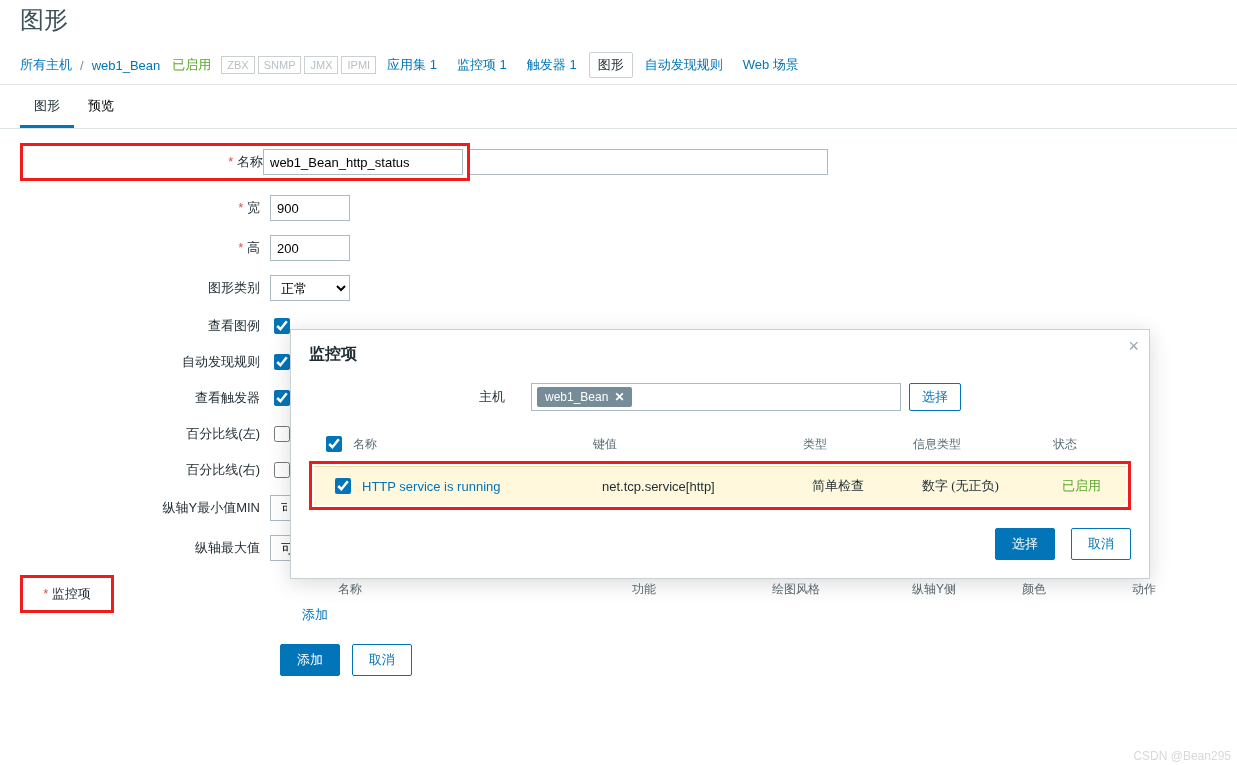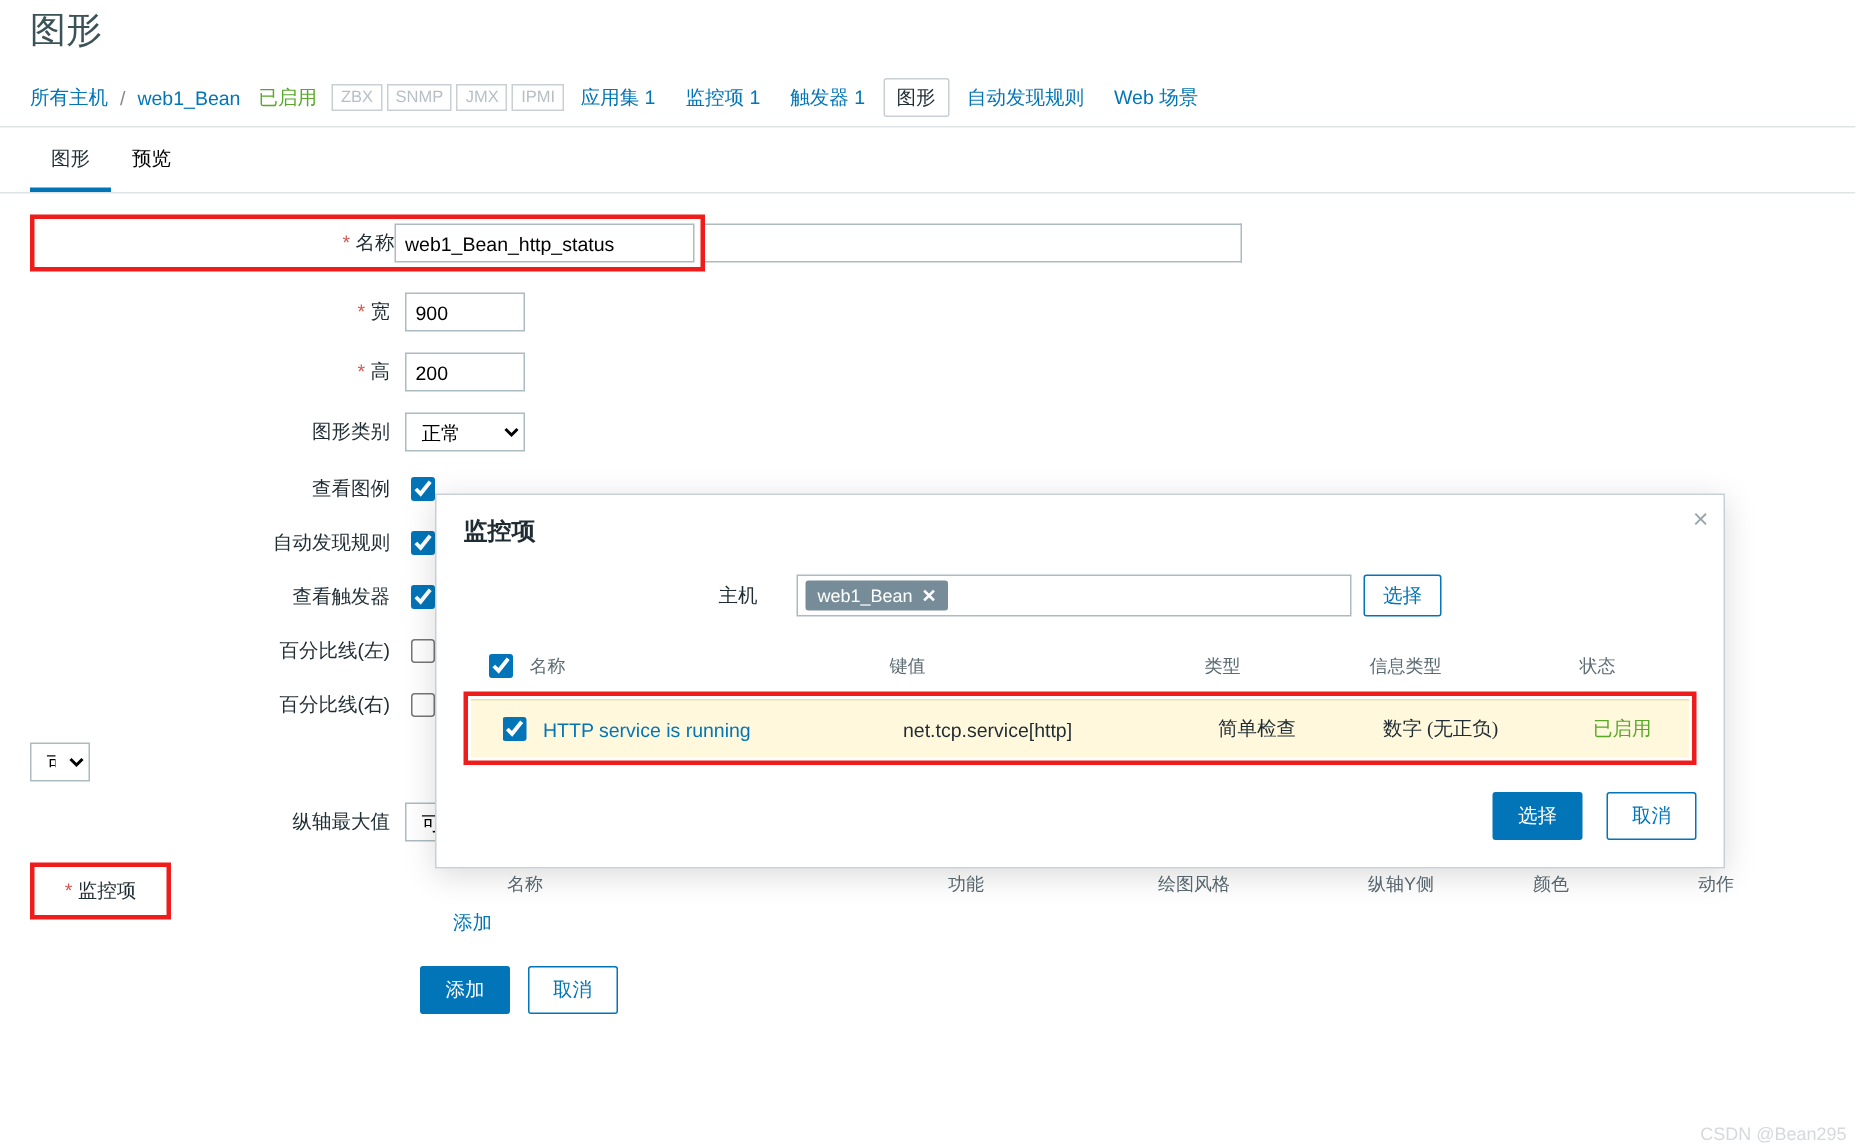--- a/index.html
+++ b/index.html
@@ -159,20 +159,21 @@
     <span class="form-label">百分比线(左)</span>
     <input type="checkbox" class="chk" style="">
   </div>
 
   <div class="form-row">
     <span class="form-label">百分比线(右)</span>
     <input type="checkbox" class="chk" style="">
   </div>
 
   <div class="form-row">
+    <span class="form-label">纵轴Y最小值MIN</span>
     <select class="sel-small" style="width:40px"><option>可</option></select>
   </div>
 
   <div class="form-row">
     <span class="form-label">纵轴最大值</span>
     <select class="sel-med"><option>可计算的</option></select>
   </div>
 
   <div class="form-row" style="align-items:flex-start">
     <span style="display:inline-block"><span class="red-box">

